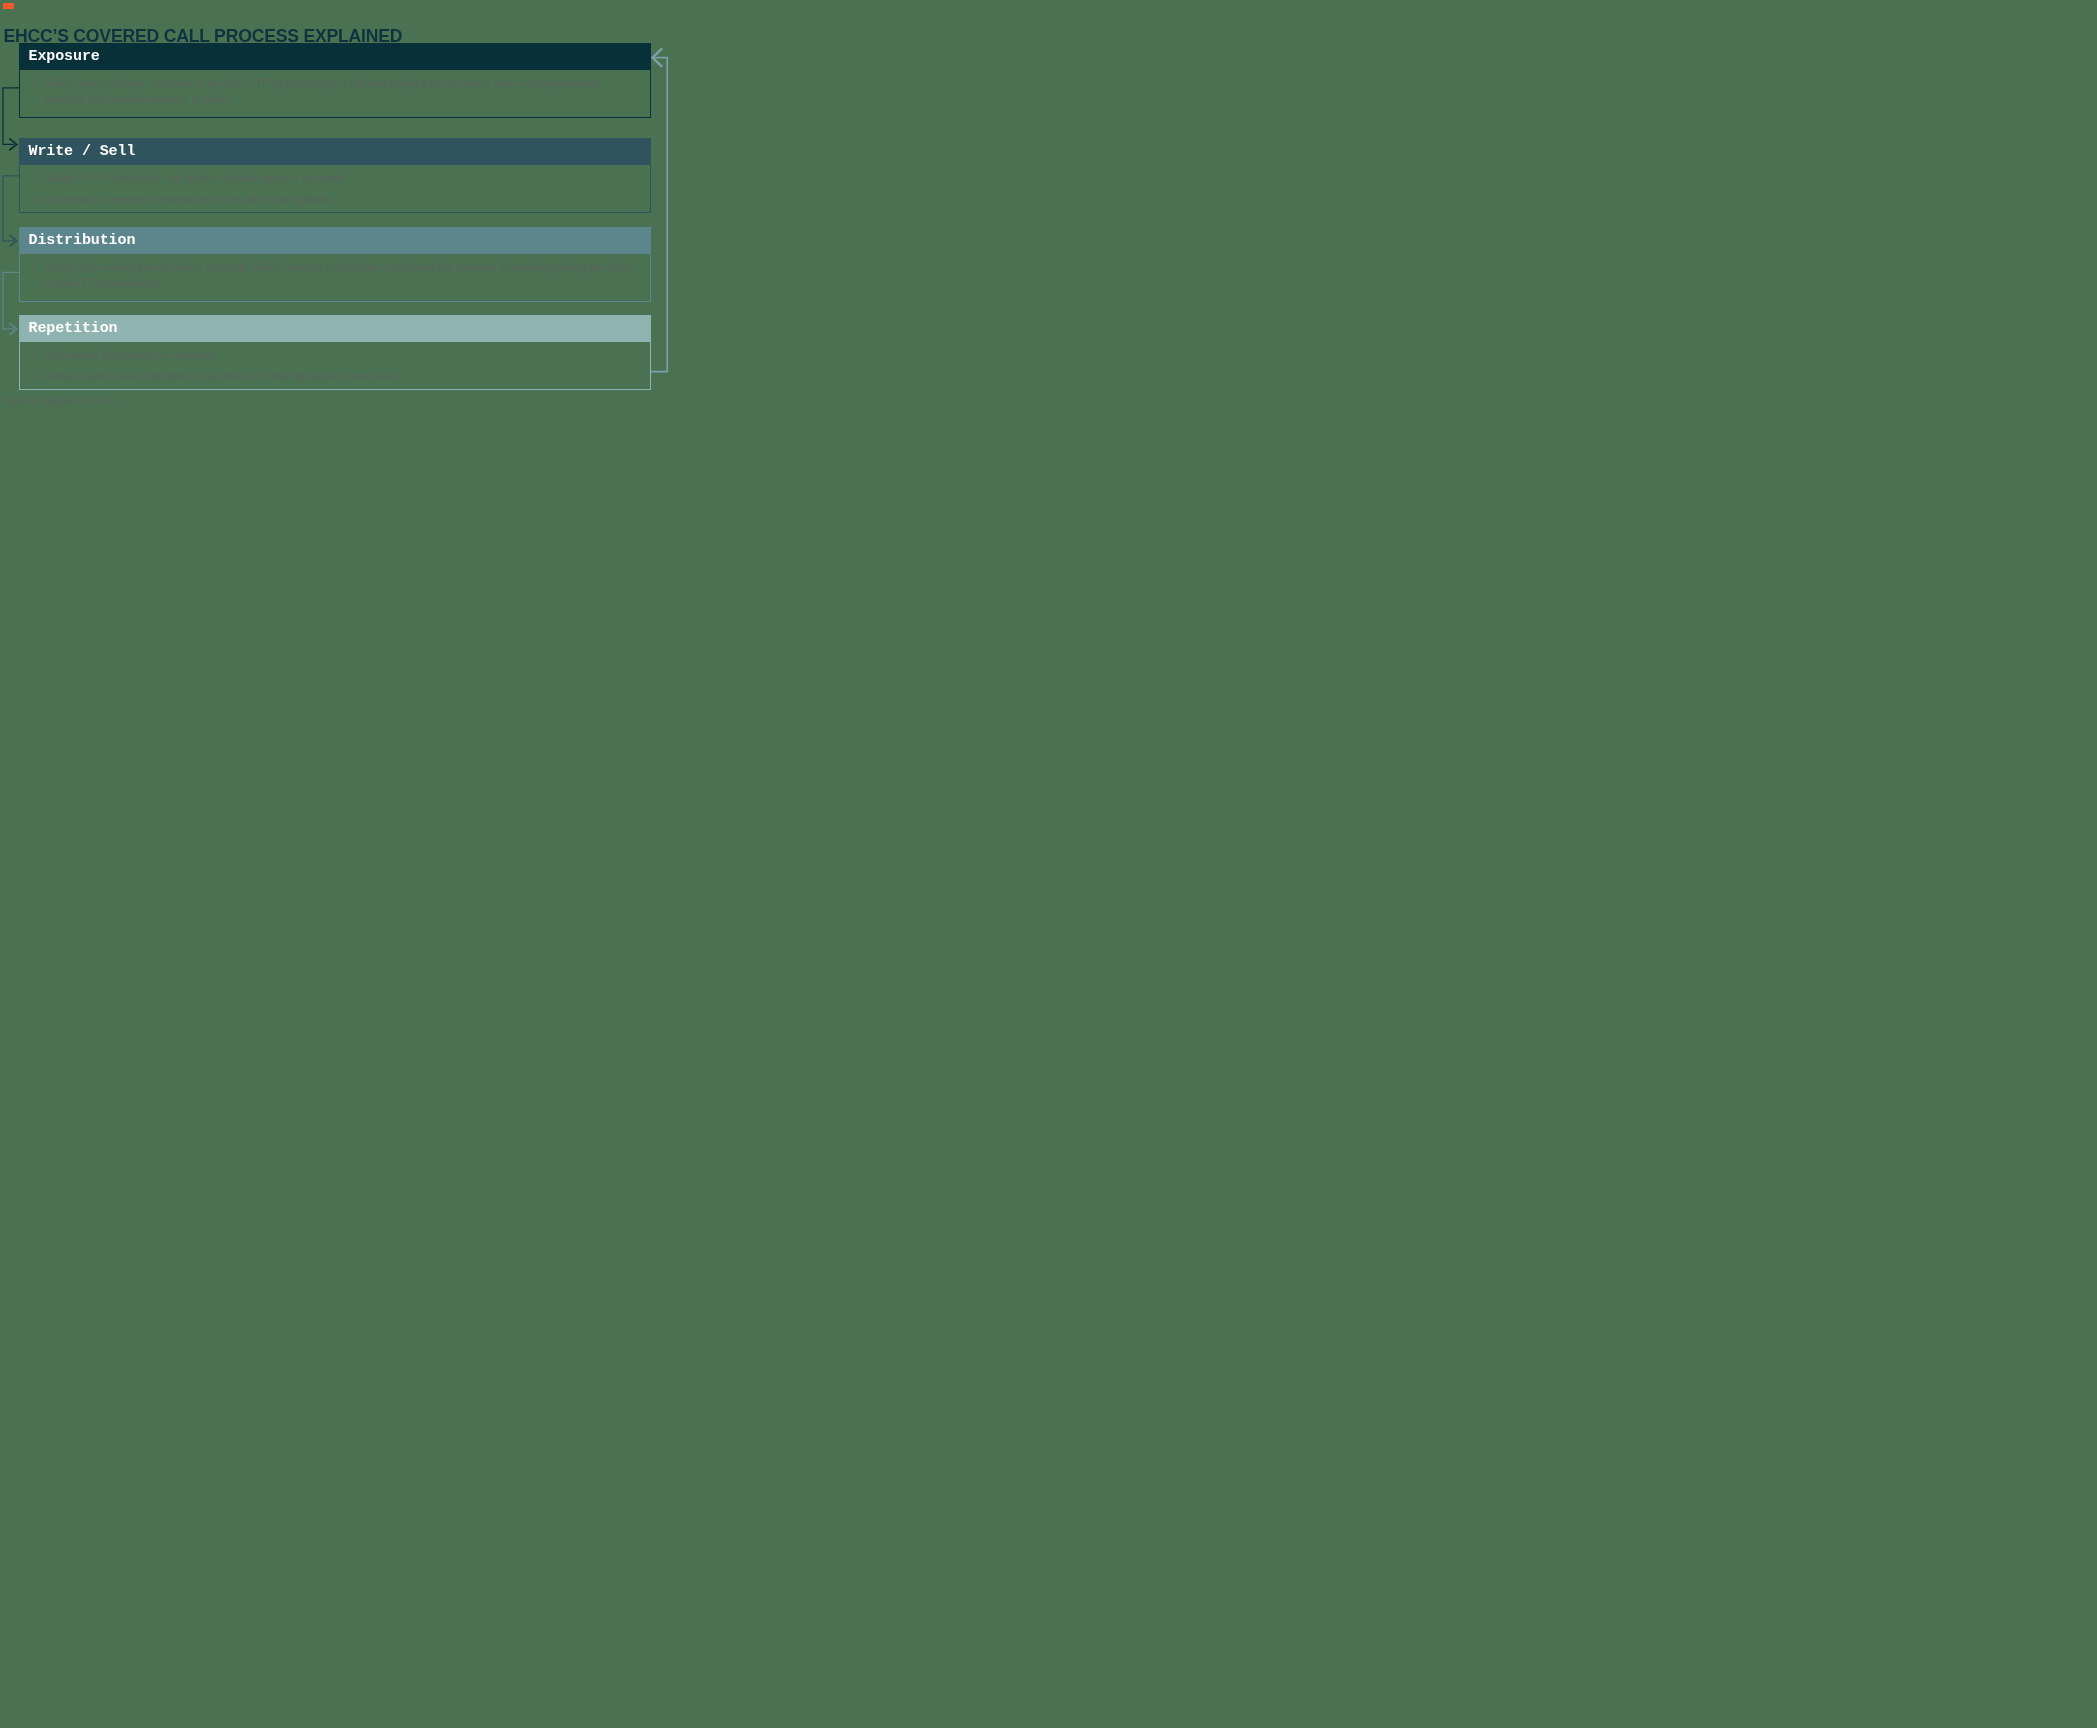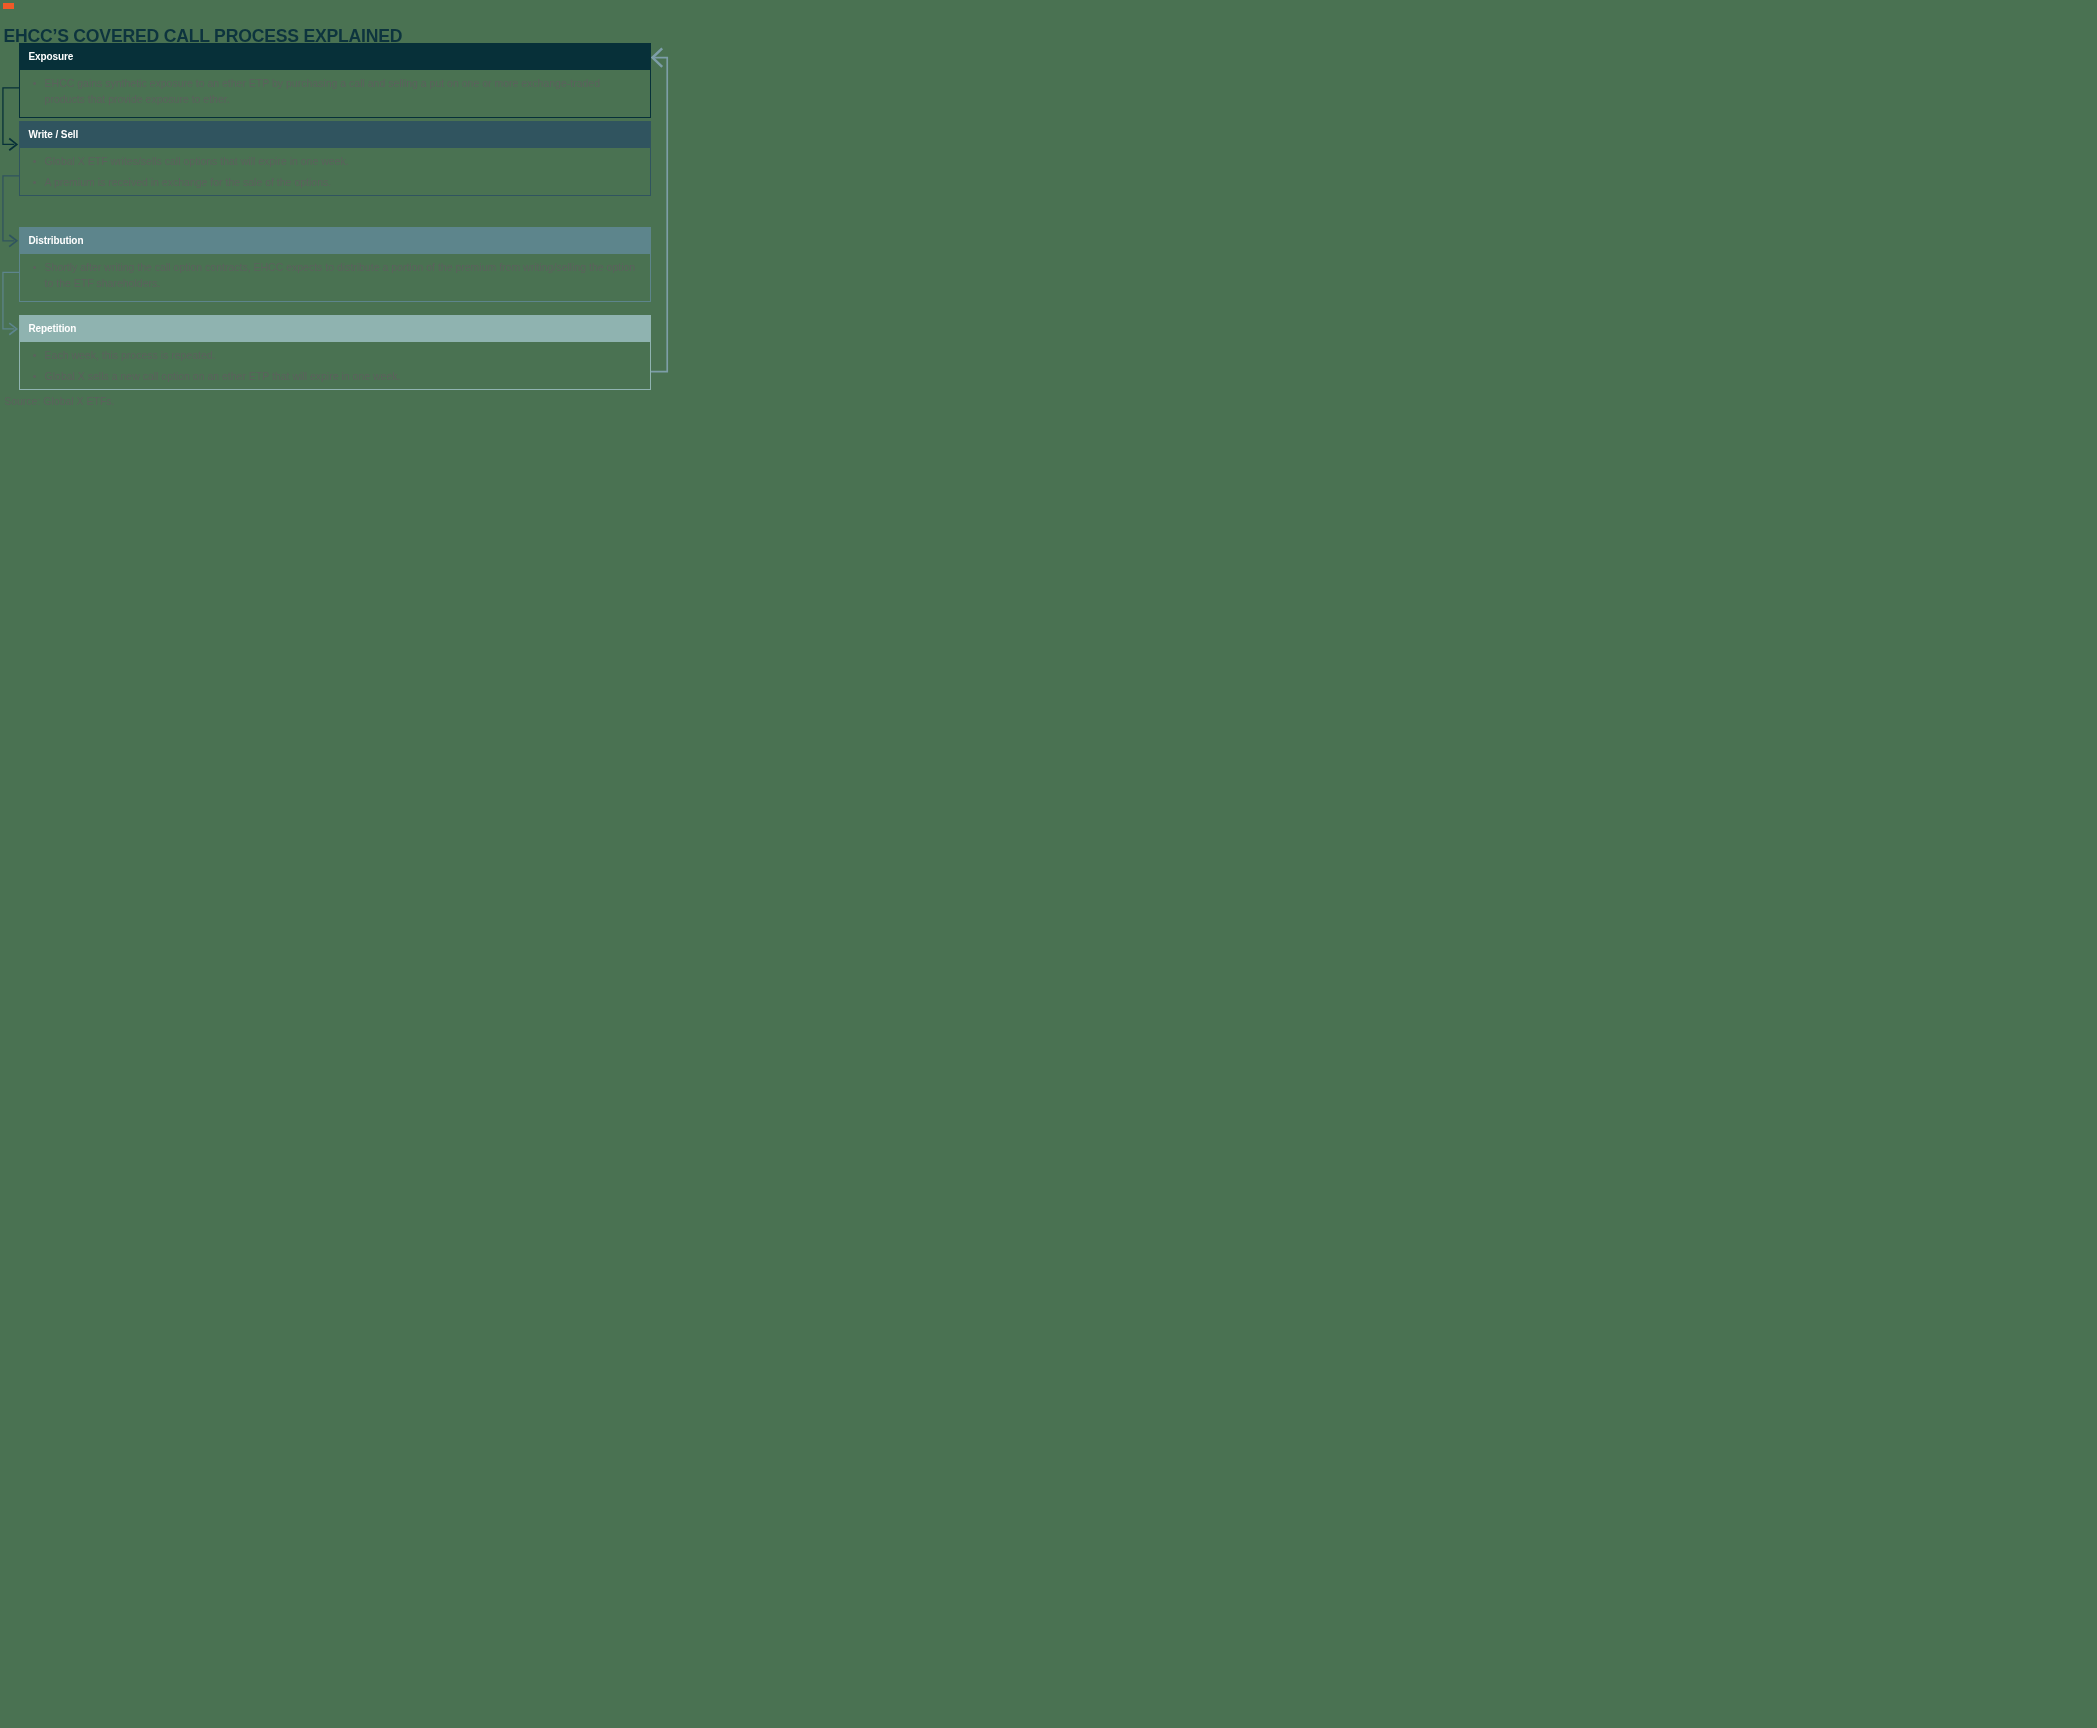--- a/index.html
+++ b/index.html
@@ -27,34 +27,35 @@
     position: absolute;
     left: 0; top: 0;
   }
   .step-box {
     position: absolute;
     left: 19.3px;
     width: 632px;
     height: 75px;
   }
   .step-box.b0 { top: 43px; }
-  .step-box.b1 { top: 121px; }
+  .step-box.b1 { top: 138px; }
   .step-box.b2 { top: 227px; }
   .step-box.b3 { top: 315px; }
   .step-header {
     height: 27px;
     display: flex;
     align-items: center;
     padding-left: 9.2px;
     box-sizing: border-box;
   }
   .step-header-label {
-    font-size: 10px;
+    font-size: 15px;
     font-weight: 700;
     letter-spacing: -0.1px;
+    font-family: Liberation Mono, monospace;
   }
   .step-body {
     position: absolute;
     left: 0; right: 0; top: 27px; bottom: 0;
     border: 0.8px solid;
     border-top: none;
     box-sizing: border-box;
   }
   ul.bullet-list {
     list-style: none;

